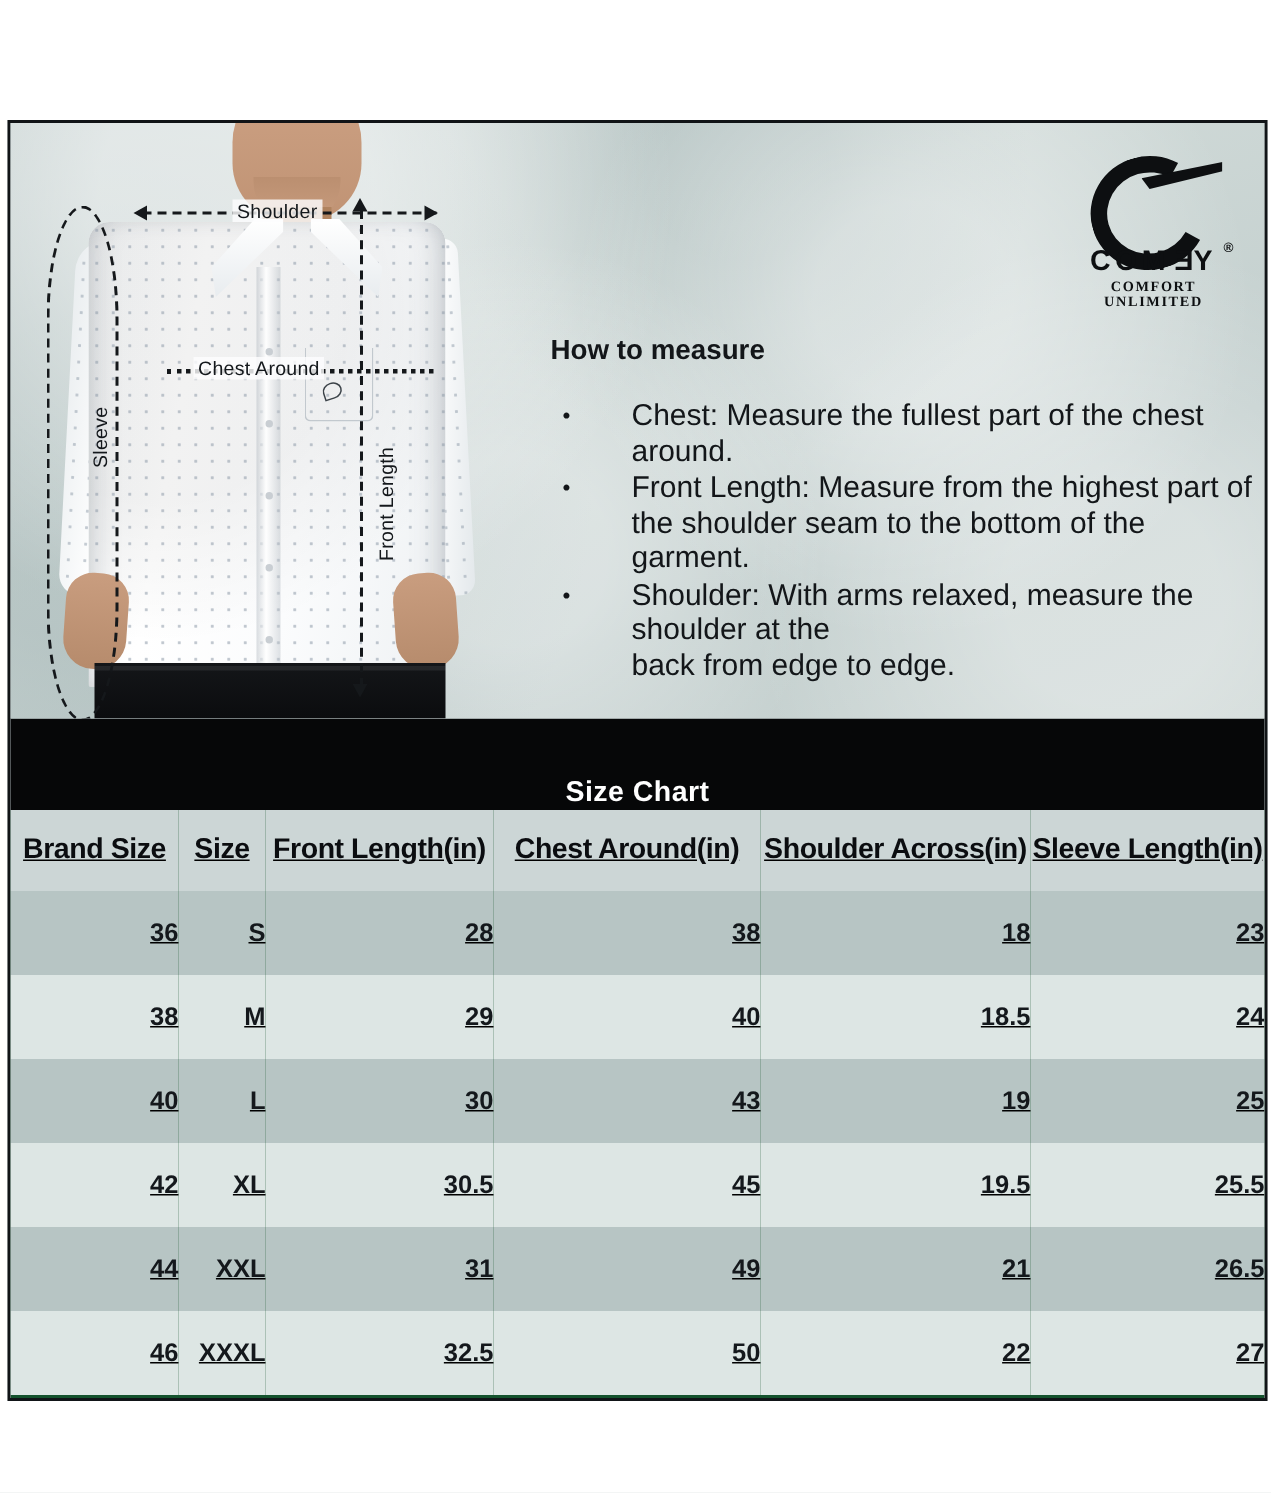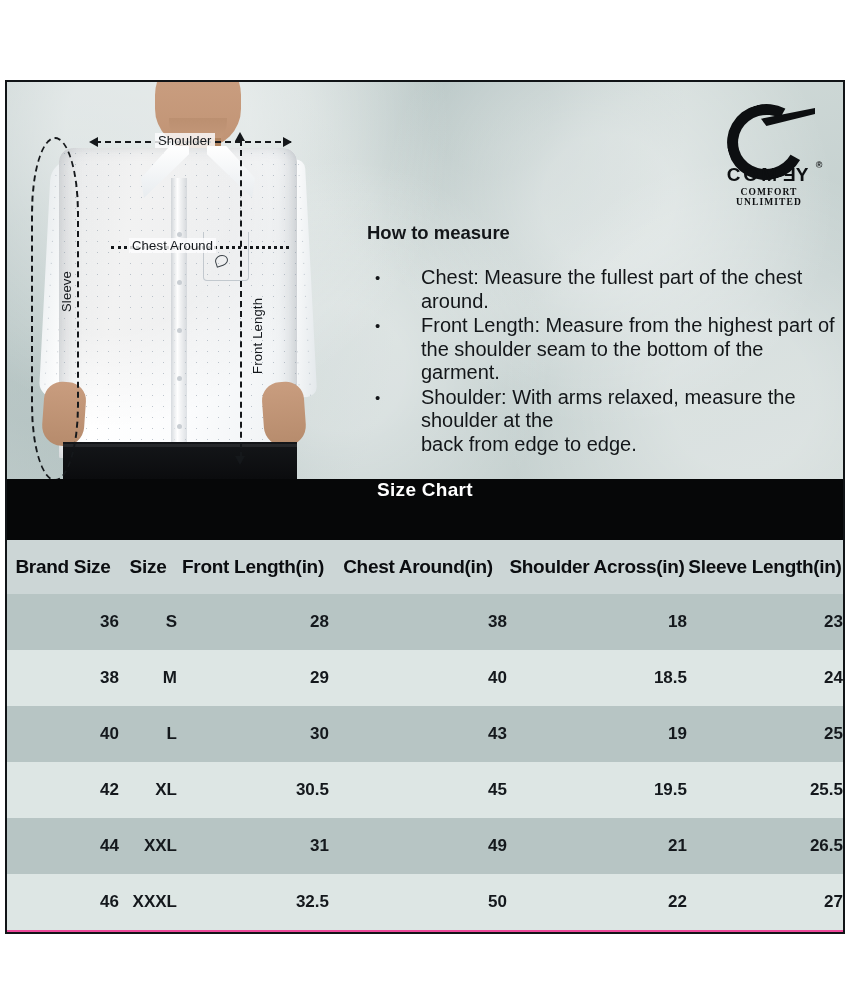--- a/index.html
+++ b/index.html
@@ -339,34 +339,35 @@
     font-size: 20px;
     line-height: 23.5px;
     color: #131619;
   }
 
   
   #banner {
     height: 61px;
     background: #060708;
     display: flex;
-    align-items: flex-start;
+    align-items: flex-end;
     justify-content: center;
   }
   #banner-title {
     color: #ffffff;
     font-size: 19px;
     font-weight: 700;
     letter-spacing: .3px;
   }
 
   
   #table-wrap {
-    background: #ec4899;
+    background: #14532d;
     padding-bottom: 6px;
+    text-decoration: underline;
   }
   table {
     width: 100%;
     border-collapse: collapse;
     table-layout: fixed;
   }
   thead th {
     background: #ccd6d6;
     color: #0b0d10;
     font-size: 19px;

